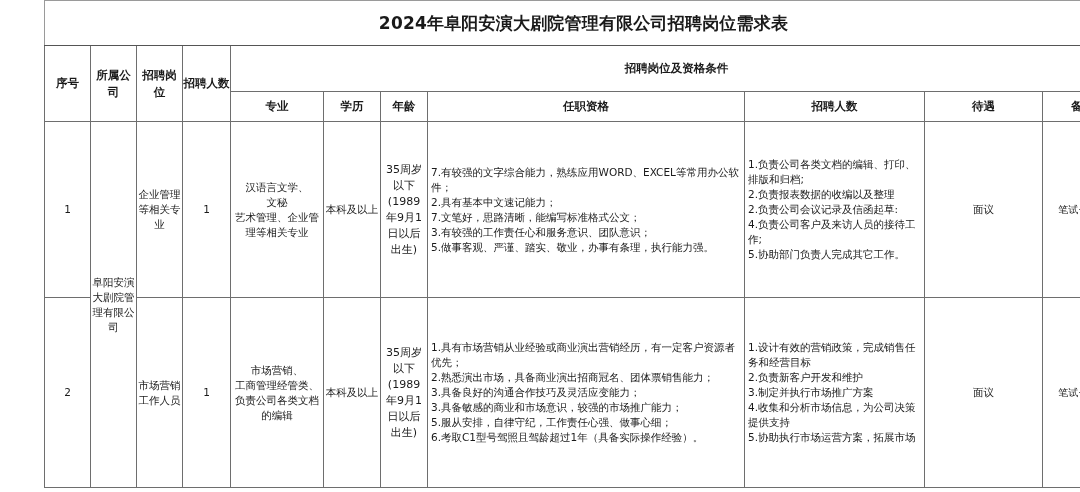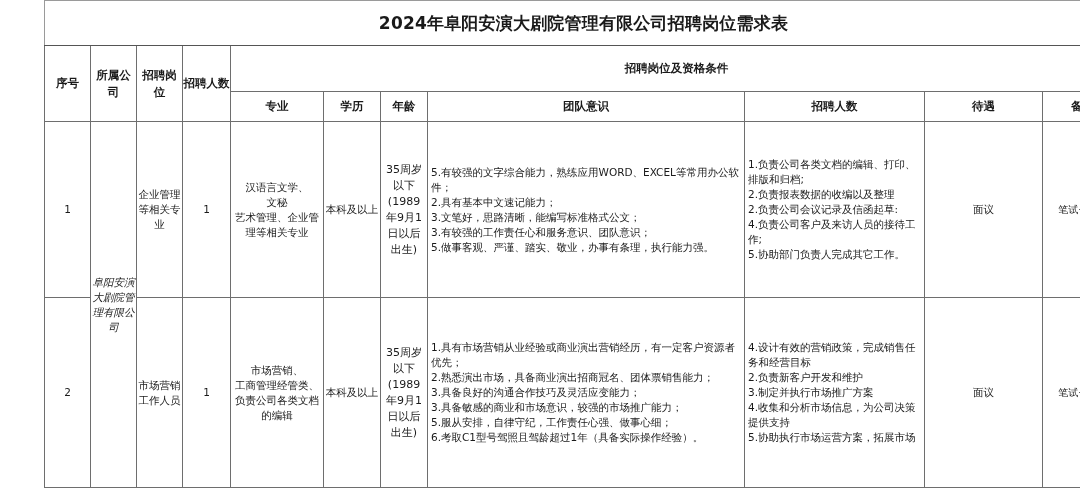--- a/index.html
+++ b/index.html
@@ -4,21 +4,21 @@
 <style>
   html, body { margin: 0; padding: 0; background: #ffffff; }
   body { width: 1080px; height: 492px; overflow: hidden; font-family: "DejaVu Sans", "Liberation Sans", sans-serif; color: #1a1a1a; }
   .sheet { position: relative; width: 1080px; height: 492px; }
   table { border-collapse: collapse; table-layout: fixed; position: absolute; left: 16px; top: 0; width: 1078px; margin-left: 28px; }
   td { border: 1px solid #6e6e6e; padding: 0; vertical-align: middle; text-align: center; font-size: 10.5px; line-height: 15px; }
   td.title { border: 1px solid #9a9a9a; border-bottom: 1px solid #555; height: 44px; font-size: 17px; font-weight: bold; letter-spacing: 0.2px; }
   .hdr { font-weight: bold; font-size: 11.5px; line-height: 17px; }
   td.left { text-align: left; padding-left: 3px; padding-right: 2px; }
   .list-line { display: block; }
-  .company-cell { vertical-align: middle; font-style: italic; }
+  .company-cell { vertical-align: middle; }
 </style>
 </head>
 <body>
 
 <div class="sheet">
 <table>
   <colgroup>
     <col style="width:46px">
     <col style="width:46px">
     <col style="width:46px">
@@ -39,40 +39,40 @@
     <td class="hdr" rowspan="2">序号</td>
     <td class="hdr" rowspan="2">所属公司</td>
     <td class="hdr" rowspan="2">招聘岗位</td>
     <td class="hdr" rowspan="2">招聘人数</td>
     <td class="hdr" colspan="7">招聘岗位及资格条件</td>
   </tr>
   <tr style="height:30px">
     <td class="hdr">专业</td>
     <td class="hdr">学历</td>
     <td class="hdr">年龄</td>
-    <td class="hdr">团队意识</td>
+    <td class="hdr">任职资格</td>
     <td class="hdr">招聘人数</td>
     <td class="hdr">待遇</td>
     <td class="hdr">备注</td>
   </tr>
 
   <tr style="height:176px">
     <td>1</td>
     <td class="company-cell" rowspan="2">阜阳安演大剧院管理有限公司</td>
     <td>企业管理等相关专业</td>
     <td>1</td>
     <td style="white-space:pre-line;">汉语言文学、
 文秘
 艺术管理、企业管理等相关专业</td>
     <td>本科及以上</td>
     <td style="font-size:11px;line-height:16px;padding:0 2px;">35周岁以下(1989年9月1日以后出生)</td>
     <td class="left">
-      <span class="list-line">5.有较强的文字综合能力，熟练应用WORD、EXCEL等常用办公软件；</span>
+      <span class="list-line">7.有较强的文字综合能力，熟练应用WORD、EXCEL等常用办公软件；</span>
       <span class="list-line">2.具有基本中文速记能力；</span>
-      <span class="list-line">3.文笔好，思路清晰，能编写标准格式公文；</span>
+      <span class="list-line">7.文笔好，思路清晰，能编写标准格式公文；</span>
       <span class="list-line">3.有较强的工作责任心和服务意识、团队意识；</span>
       <span class="list-line">5.做事客观、严谨、踏实、敬业，办事有条理，执行能力强。</span>
     </td>
     <td class="left">
       <span class="list-line"> 1.负责公司各类文档的编辑、打印、排版和归档;</span>
       <span class="list-line">2.负责报表数据的收编以及整理</span>
       <span class="list-line">2.负责公司会议记录及信函起草:</span>
       <span class="list-line">4.负责公司客户及来访人员的接待工作;</span>
       <span class="list-line">5.协助部门负责人完成其它工作。</span>
     </td>
@@ -91,21 +91,21 @@
     <td style="font-size:11px;line-height:16px;padding:0 2px;">35周岁以下(1989年9月1日以后出生)</td>
     <td class="left">
       <span class="list-line">1.具有市场营销从业经验或商业演出营销经历，有一定客户资源者优先；</span>
       <span class="list-line">2.熟悉演出市场，具备商业演出招商冠名、团体票销售能力；</span>
       <span class="list-line">3.具备良好的沟通合作技巧及灵活应变能力；</span>
       <span class="list-line">3.具备敏感的商业和市场意识，较强的市场推广能力；</span>
       <span class="list-line">5.服从安排，自律守纪，工作责任心强、做事心细；</span>
       <span class="list-line">6.考取C1型号驾照且驾龄超过1年（具备实际操作经验）。</span>
     </td>
     <td class="left">
-      <span class="list-line">4.设计有效的营销政策，完成销售任务和经营目标</span>
+      <span class="list-line">1.设计有效的营销政策，完成销售任务和经营目标</span>
       <span class="list-line">2.负责新客户开发和维护</span>
       <span class="list-line">3.制定并执行市场推广方案</span>
       <span class="list-line">4.收集和分析市场信息，为公司决策提供支持</span>
       <span class="list-line">5.协助执行市场运营方案，拓展市场</span>
     </td>
     <td>面议</td>
     <td style="font-size:10px;">笔试+面试</td>
   </tr>
 </tbody>
     </table>

